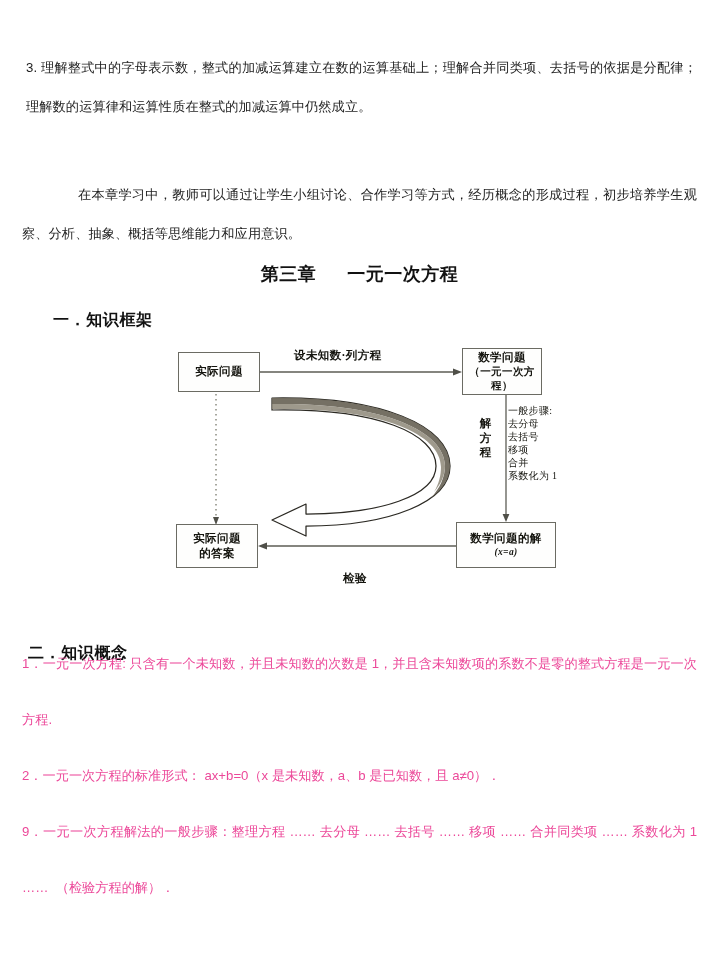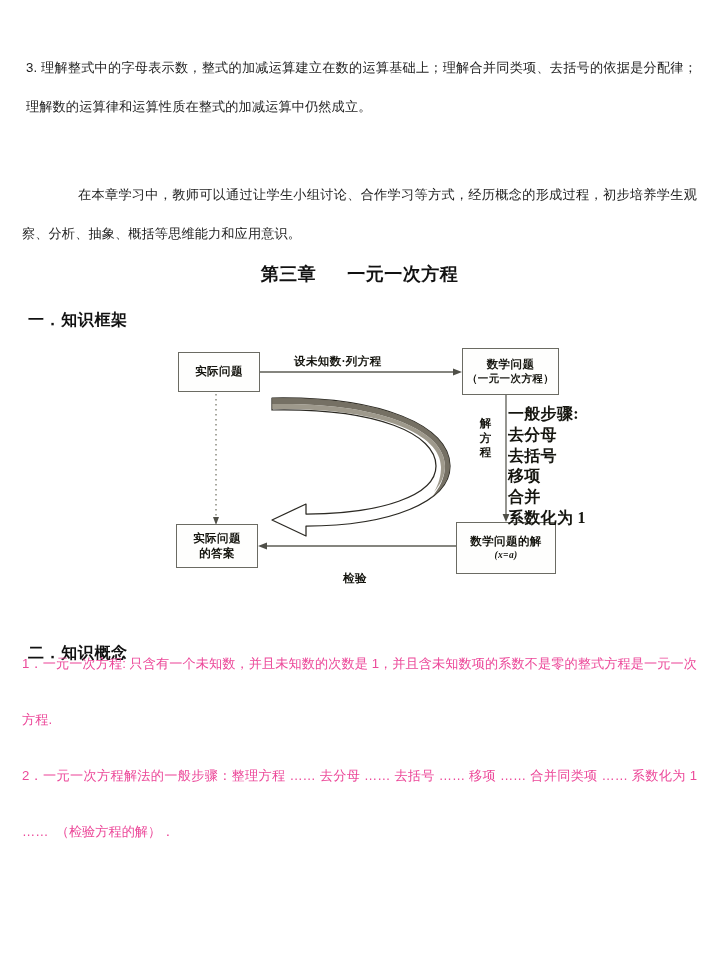--- a/index.html
+++ b/index.html
@@ -58,21 +58,21 @@
 
   
   .section-heading {
     position: absolute;
     left: 28px;
     font-size: 16px;
     font-weight: bold;
     letter-spacing: 0.6px;
     color: #111;
   }
-  #heading-framework { top: 310px; }
+  #heading-framework { top: 310px; margin-left: 25px; }
   #heading-concepts  { top: 601px; margin-top: 42px; }
 
   
   .diagram {
     position: absolute;
     left: 168px;
     top: 338px;
     width: 400px;
     height: 235px;
     font-family: "Liberation Serif", "DejaVu Serif", serif;
@@ -87,54 +87,54 @@
     align-items: center;
     justify-content: center;
     font-size: 11.5px;
     font-weight: bold;
     color: #15150f;
     line-height: 1.32;
     letter-spacing: 0.4px;
     text-align: center;
   }
   .box-actual-problem   { left: 10px;  top: 14px;  width: 82px;  height: 40px; }
-  .box-math-problem     { left: 294px; top: 10px;  width: 97px;  height: 47px; }
+  .box-math-problem     { left: 294px; top: 10px;  width: 80px;  height: 47px; }
   .box-actual-answer    { left: 8px;   top: 186px; width: 82px;  height: 44px; }
-  .box-math-solution    { left: 288px; top: 184px; width: 100px; height: 52px; }
+  .box-math-solution    { left: 288px; top: 184px; width: 100px; height: 46px; }
   .box .sub { font-size: 10.5px; font-weight: bold; }
   .box .sub-ital { font-size: 9.5px; font-weight: bold; font-style: italic; }
 
   .edge-label {
     position: absolute;
     font-size: 11.5px;
     font-weight: bold;
     color: #15150f;
     letter-spacing: 0.4px;
     white-space: nowrap;
   }
-  .label-setup { left: 126px; top: 16px; }
+  .label-setup { left: 126px; top: 10px; }
   .label-verify { left: 175px; top: 186px; margin-top: 47px; }
 
   .solve-vertical {
     position: absolute;
     left: 310px;
     top: 78px;
     width: 15px;
     font-size: 11.5px;
     font-weight: bold;
     line-height: 1.28;
     color: #15150f;
     text-align: center;
   }
   .steps-list {
     position: absolute;
     left: 340px;
     top: 66px;
-    font-size: 16px;
-    font-weight: bold;
+    font-size: 10px;
+    font-weight: normal;
     line-height: 1.3;
     color: #15150f;
     letter-spacing: 0.3px;
     white-space: nowrap;
   }
   .steps-list .step-item { display: block; }
   .diagram svg {
     position: absolute;
     left: 0; top: 0;
     width: 400px; height: 235px;
@@ -244,16 +244,17 @@
       <span class="step-item">移项</span>
       <span class="step-item">合并</span>
       <span class="step-item">系数化为 1</span>
     </div>
   </div>
 
   <div class="section-heading" id="heading-concepts">二．知识概念</div>
 
   <div class="concepts">
     <p class="concept-item">1．一元一次方程: 只含有一个未知数，并且未知数的次数是 1，并且含未知数项的系数不是零的整式方程是一元一次方程.</p>
-    <p class="concept-item">2．一元一次方程解法的一般步骤：整理方程 …… 去分母 …… 去括号 …… 移项 …… 合并同类项 …… 系数化为 1 ……  （检验方程的解）．</p>
+    <p class="concept-item">2．一元一次方程的标准形式： ax+b=0（x 是未知数，a、b 是已知数，且 a≠0）．</p>
+    <p class="concept-item">9．一元一次方程解法的一般步骤：整理方程 …… 去分母 …… 去括号 …… 移项 …… 合并同类项 …… 系数化为 1 ……  （检验方程的解）．</p>
   </div>
 
 </div>
 
 </body></html>

